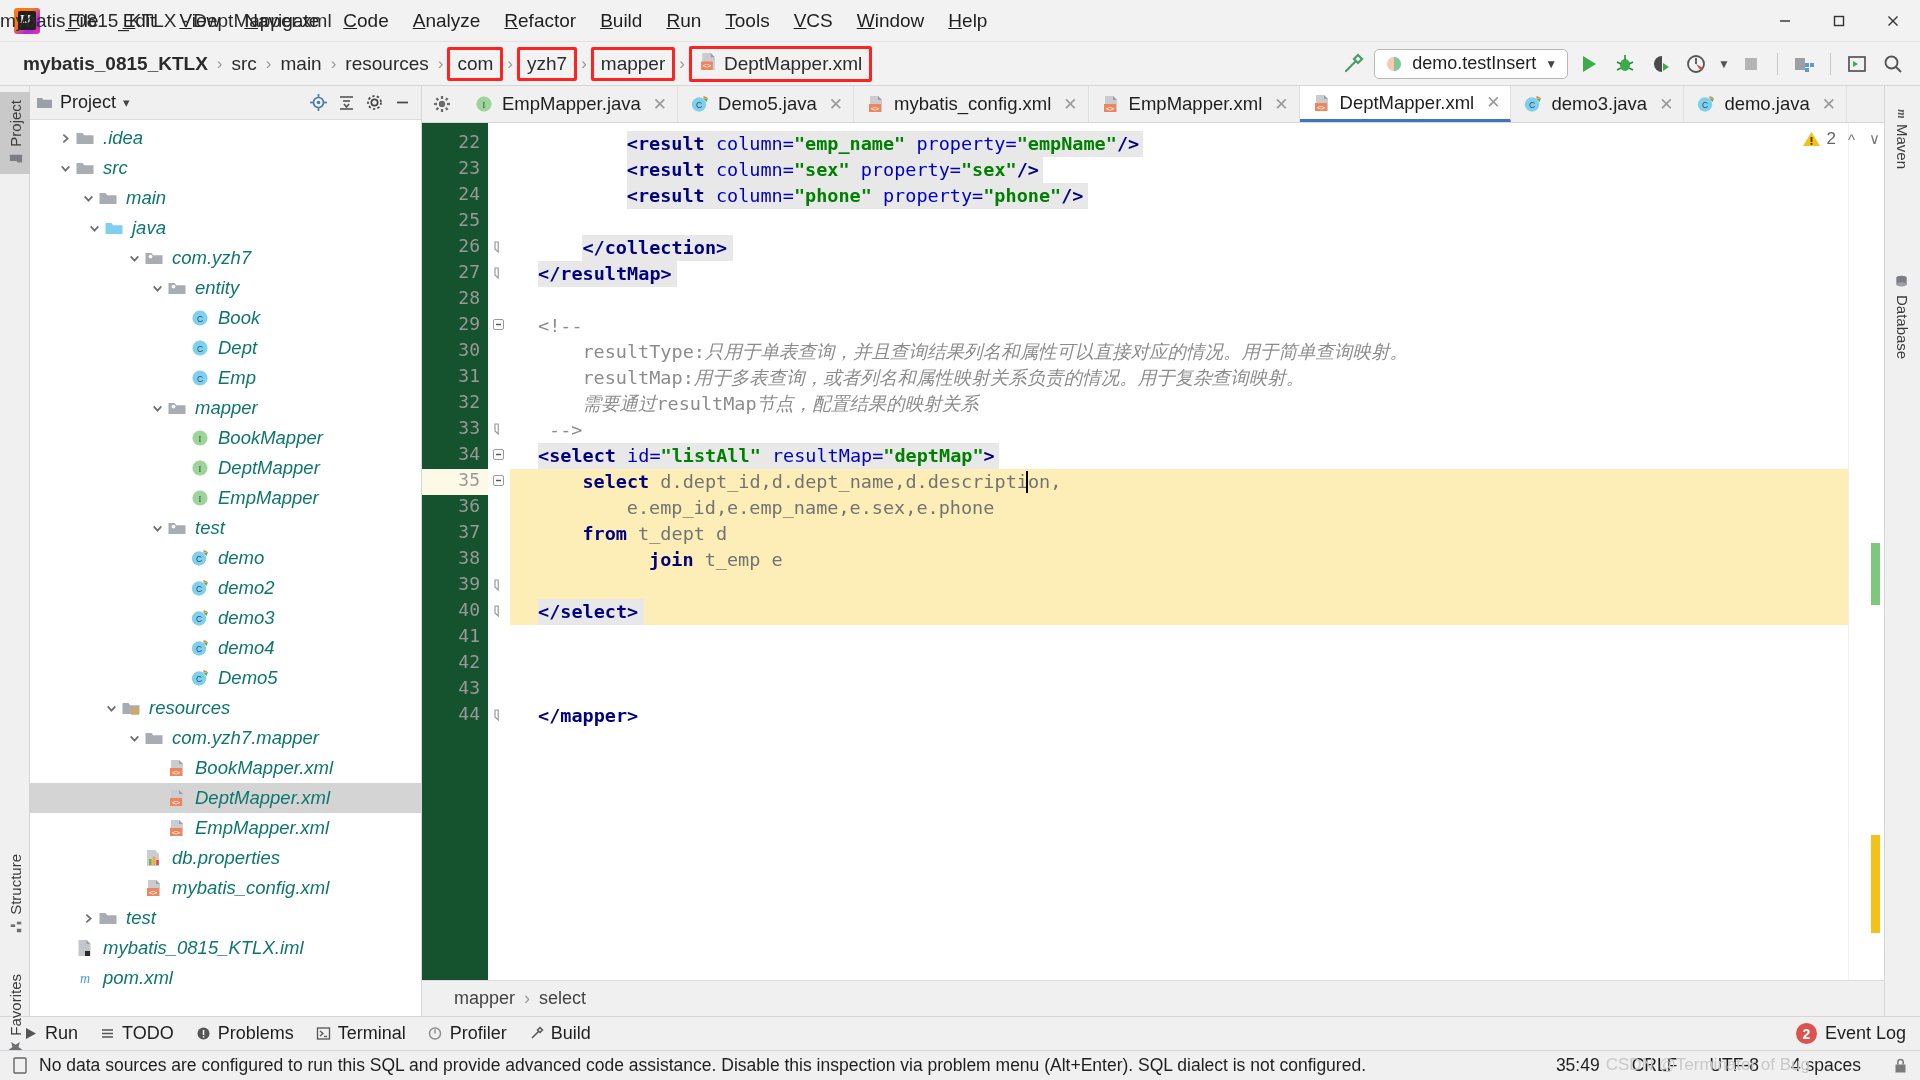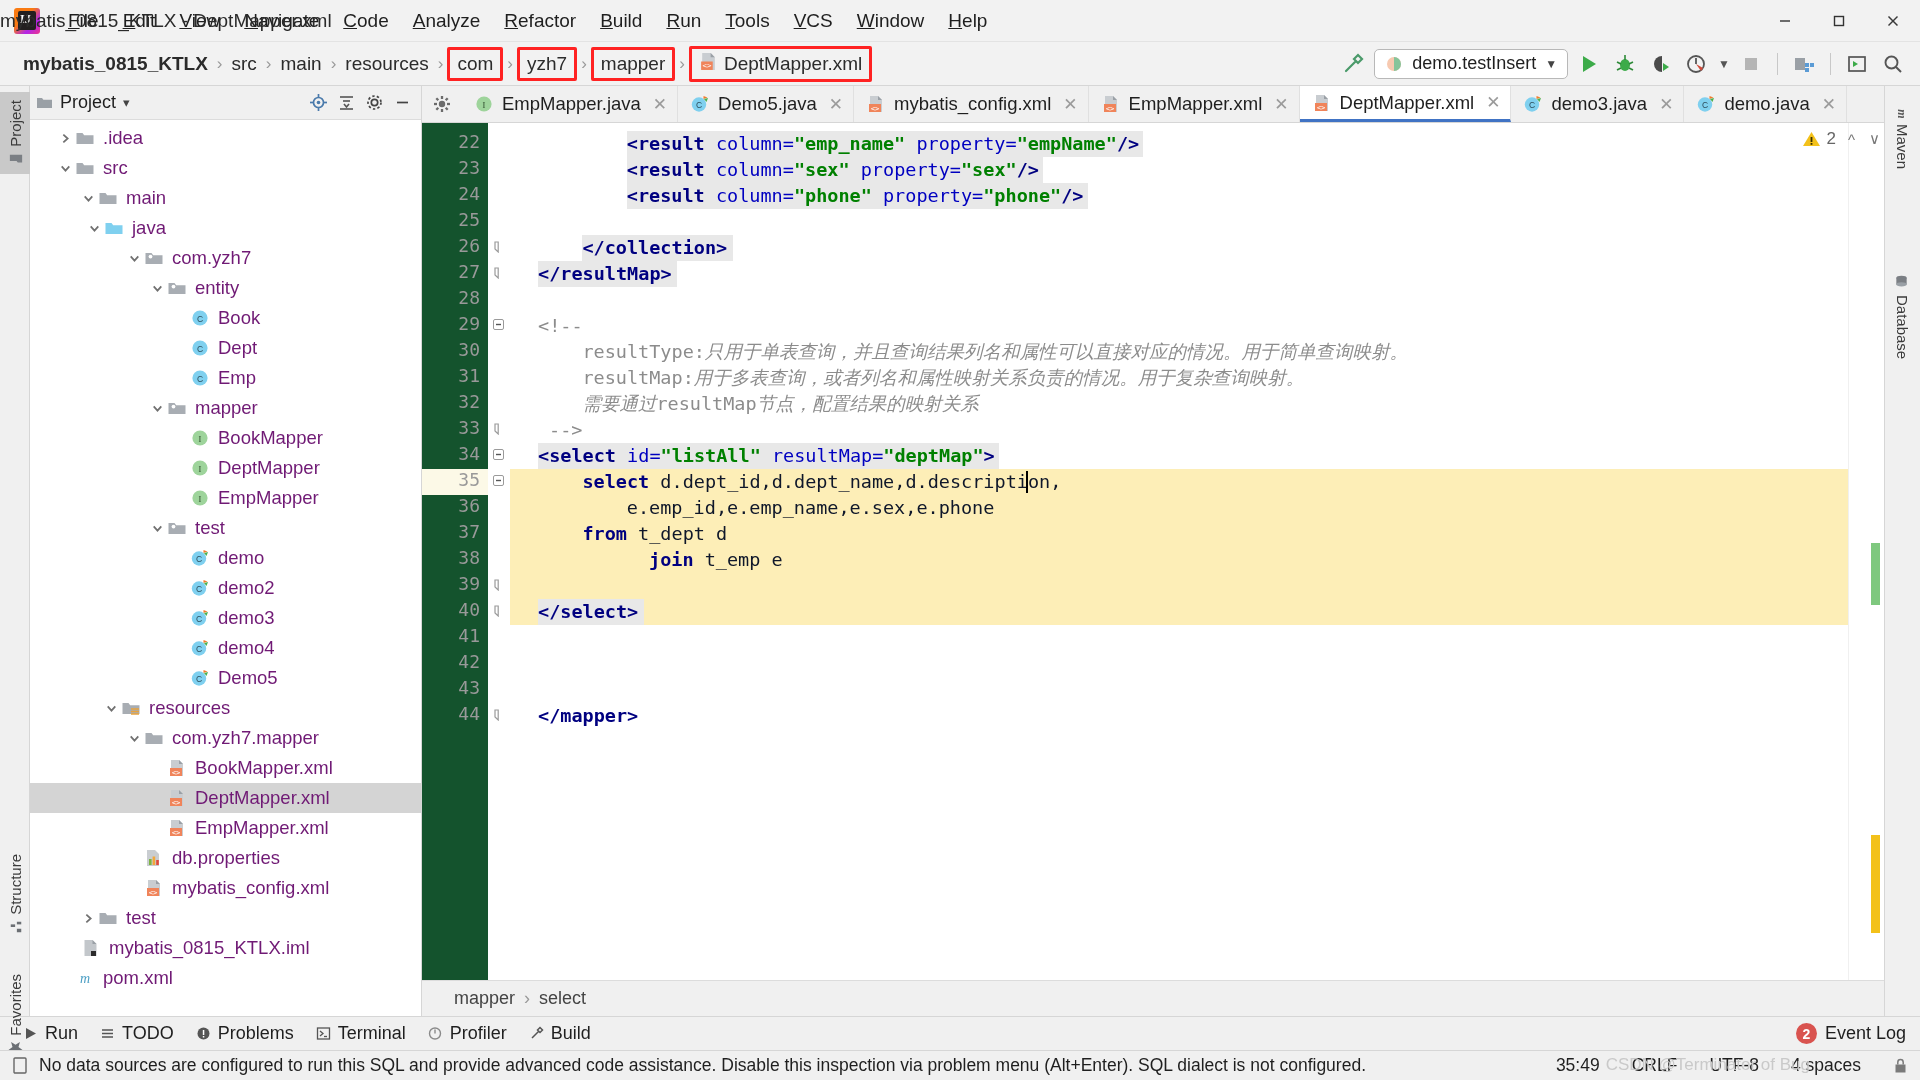--- a/index.html
+++ b/index.html
@@ -66,21 +66,21 @@
   .proj-head { height:34px; display:flex; align-items:center; background:#f0f0f0; border-bottom:1px solid #dcdcdc; padding:0 6px; gap:7px; flex:none;}
   .proj-head-title { font-size:18px; display:flex; align-items:center; gap:7px; }
   .proj-head-right { margin-left:auto; display:flex; align-items:center; gap:3px; }
   .ph-ic { width:25px;height:25px;display:flex;align-items:center;justify-content:center;cursor:pointer;}
   .tree { flex:1; overflow:hidden; padding-top:3px; position:relative; font-size:18.5px;}
   .row { height:30px; display:flex; align-items:center; white-space:nowrap; cursor:default; }
   .row.sel { background:#d4d4d4; }
   .row.hl { background:#fdf6e3; }
   .arrow { width:17px; height:17px; display:flex; align-items:center; justify-content:center; color:#6e6e6e; flex:none;}
   .ic { width:22px; height:22px; display:flex; align-items:center; justify-content:center; margin-right:7px; flex:none;}
-  .lbl { color:#701a75; }
+  .lbl { color:#0f766e;font-style:italic; }
 
   
   .editor-col { flex:1; display:flex; flex-direction:column; min-width:0; background:#fff;}
   .tabbar { height:37px; display:flex; align-items:stretch; background:#f0f0f0; border-bottom:1px solid #d6d6d6; flex:none; overflow:hidden;}
   .tb-pin { width:40px; display:flex;align-items:center;justify-content:center; }
   .etab { display:flex; align-items:center; gap:8px; padding:0 10px 0 12px; font-size:18.5px; color:#1f1f1f;
           border-right:1px solid #e0e0e0; background:#f0f0f0; cursor:pointer; white-space:nowrap;}
   .etab.active { background:#fff; border-bottom:3px solid #4073c4; }
   .etab .x { color:#9b9b9b; font-size:17px; margin-left:4px;}
 
@@ -93,21 +93,21 @@
     flex:1; position:relative; background:#fff; overflow:hidden;
     font-family:"DejaVu Sans Mono", monospace; font-size:18.5px; line-height:26px;
   }
   .ln { position:absolute; left:0; right:0; height:26px; white-space:pre; }
   .band { position:absolute; left:0; right:0; height:26px; }
   .tag { color:#000080; font-weight:bold;}
   .attr { color:#0000c0; }
   .val { color:#008000; font-weight:bold;}
   .cmt { color:#8c8c8c; font-style:italic;}
   .cmtb { color:#8c8c8c; }
-  .plain { color:#0f172a; }
+  .plain { color:#737373; }
   .sqlkw { color:#000080; font-weight:bold;}
 
   .ed-right { width:36px; background:#fff; position:relative; flex:none; border-left:1px solid #f0f0f0;}
   .insp-top { position:absolute; right:4px; top:6px; display:flex; align-items:center; gap:6px; font-size:17px; color:#666;}
 
   .breadcrumb-bottom {
     height:36px; background:#f0f0f0; border-top:1px solid #dcdcdc; display:flex; align-items:center;
     padding-left:32px; gap:9px; font-size:18px; color:#444; flex:none;
   }
 
@@ -683,21 +683,21 @@
                 <path d="M4 2.5 L8 6 L4 9.5" fill="none" stroke="#707070" stroke-width="1.6"></path>
               </svg>
             </span>
             <span class="ic">
               <svg width="20" height="20" viewBox="0 0 20 20">
                 <path d="M1.5 5 h6 l1.7 2.2 H18.5 V16 H1.5 Z" fill="#a8adb3"></path>
               </svg>
             </span>
             <span class="lbl">test</span>
           </div>
-          <div class="row" style="padding-left: 27px; margin-left: 6px;">
+          <div class="row" style="padding-left: 27px;">
             <span class="arrow"></span>
             <span class="ic">
               <svg width="20" height="20" viewBox="0 0 20 20">
                 <path d="M3.5 2 h8 l4 4 v12 H3.5 Z" fill="#c3c7cb"></path>
                 <path d="M11.5 2 l4 4 h-4 Z" fill="#9aa0a6"></path>
                 <rect x="10" y="13" width="5" height="5" fill="#2b2b2b"></rect>
               </svg>
             </span>
             <span class="lbl">mybatis_0815_KTLX.iml</span>
           </div>

